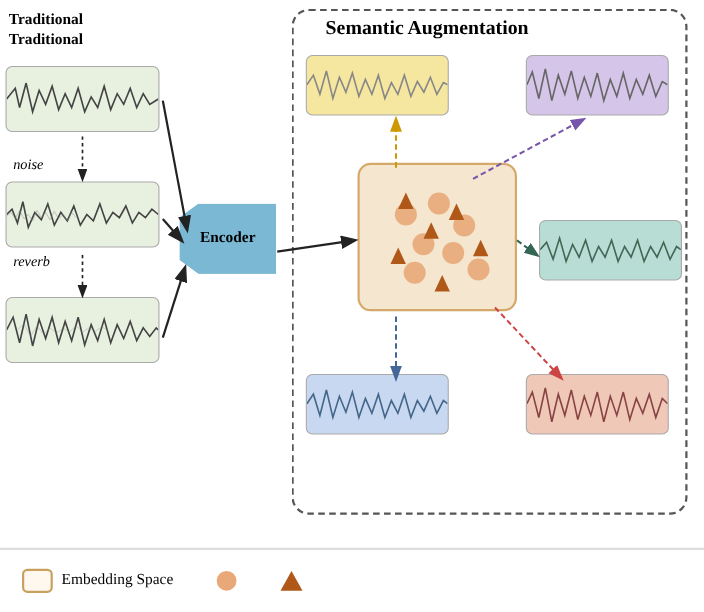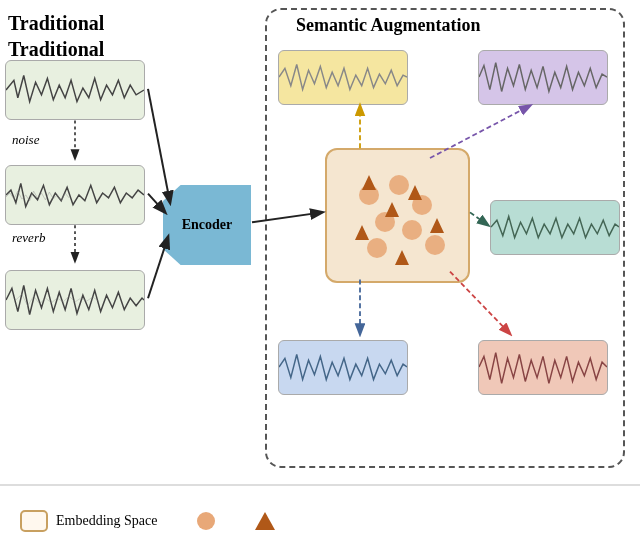--- a/index.html
+++ b/index.html
@@ -24,21 +24,21 @@
       flex: 1;
       position: relative;
       padding: 10px 15px 10px 10px;
     }
 
     
     .trad-title {
       position: absolute;
       top: 10px;
       left: 8px;
-      font-size: 20px;
+      font-size: 14px;
       font-weight: bold;
       line-height: 1.3;
       width: 155px;
     }
 
     .waveform-box {
       position: absolute;
       background: #e8f0e0;
       border: 1px solid #aaa;
       border-radius: 6px;
@@ -112,21 +112,21 @@
 
     
     .formula {
       position: absolute;
       font-size: 14px;
       font-style: italic;
     }
 
     
     .legend-area {
-      height: 72px;
+      height: 58px;
       border-top: 2px solid #ddd;
       display: flex;
       align-items: center;
       justify-content: flex-start;
       padding: 0 20px;
       gap: 40px;
     }
 
     .legend-item {
       display: flex;
@@ -180,21 +180,21 @@
       <span>Traditional</span><br>
       <span>Traditional</span>
     </div>
 
     <div class="waveform-box" style="left:5px; top:60px; width:140px; height:60px; background:#e8f0e0;">
       <svg viewBox="0 0 140 60" preserveAspectRatio="none">
         <polyline points="0,30 8,20 12,38 18,15 24,42 30,22 36,35 42,18 48,40 54,25 60,38 66,20 72,42 78,28 84,38 90,18 96,40 102,25 108,35 114,20 120,38 126,25 132,35 140,30" fill="none" stroke="#444" stroke-width="1.5"></polyline>
       </svg>
     </div>
 
-    <div class="label-noise" style="left:12px; top:132px;">
+    <div class="label-noise" style="left:12px; top:142px;">
       <span>noise</span>
     </div>
 
     <div class="waveform-box" style="left:5px; top:165px; width:140px; height:60px; background:#e8f0e0;">
       <svg viewBox="0 0 140 60" preserveAspectRatio="none">
         <polyline points="0,30 5,25 10,38 15,18 20,42 26,28 32,35 38,20 44,40 50,28 56,36 62,22 68,40 74,30 80,36 86,20 92,38 98,28 104,33 110,22 116,38 122,28 128,33 134,25 140,30" fill="none" stroke="#444" stroke-width="1.5"></polyline>
 
         <polyline points="0,32 4,28 8,34 12,26 16,34 20,30 24,36 28,26 32,33 36,28 40,35 44,27 48,34 52,30 56,36 60,28 64,33" fill="none" stroke="#888" stroke-width="0.8" opacity="0.5"></polyline>
       </svg>
     </div>
@@ -210,21 +210,21 @@
       </svg>
     </div>
 
     <div class="semantic-box" style="left:265px; top:8px; width:360px; height:460px;">
     </div>
 
     <div class="semantic-title">
       <span>Semantic Augmentation</span>
     </div>
 
-    <div class="encoder-box" style="left:163px; top:185px; width:88px; height:80px;justify-content:center;">
+    <div class="encoder-box" style="left:163px; top:185px; width:88px; height:64px;justify-content:center;">
       <span>Encoder</span>
     </div>
 
     <div class="embedding-inner" style="left:325px; top:148px; width:145px; height:135px;">
       
       <svg width="145" height="135" viewBox="0 0 145 135">
 
         <circle cx="42" cy="45" r="10" fill="#e8a878" opacity="0.9"></circle>
         <circle cx="72" cy="35" r="10" fill="#e8a878" opacity="0.9"></circle>
         <circle cx="95" cy="55" r="10" fill="#e8a878" opacity="0.9"></circle>

